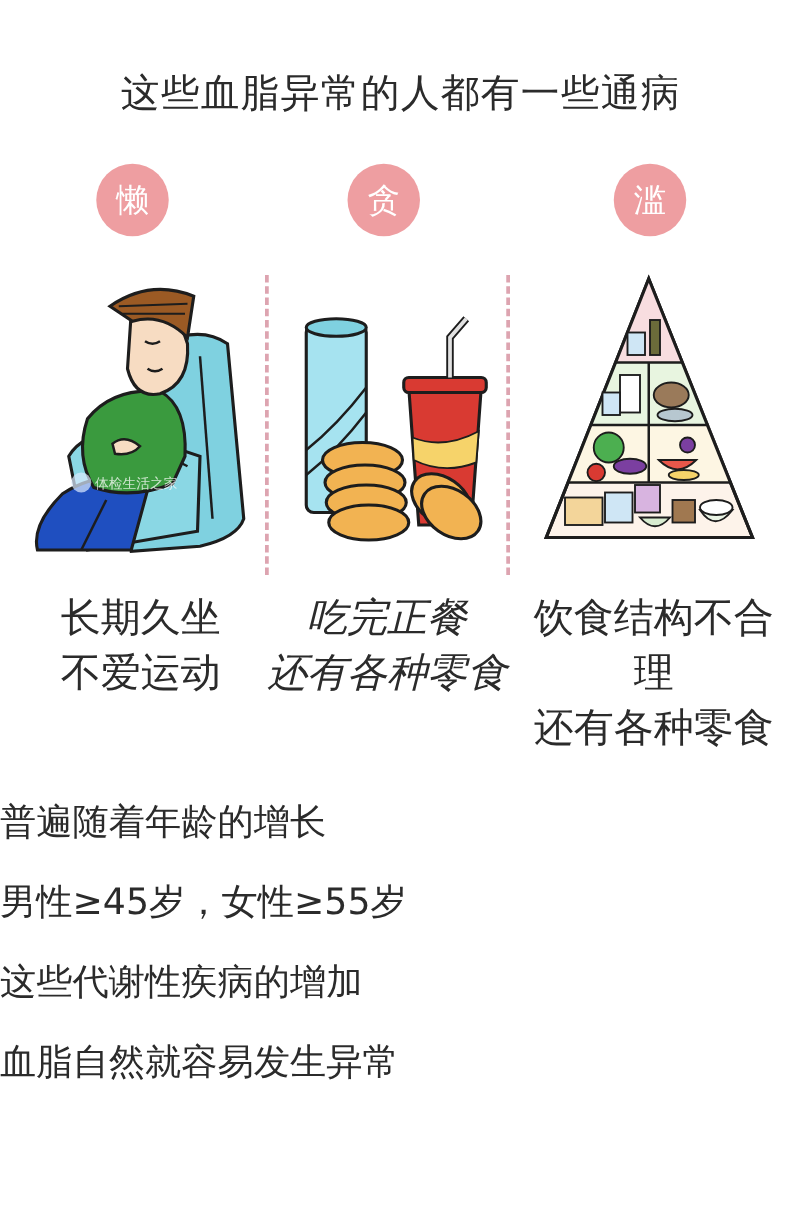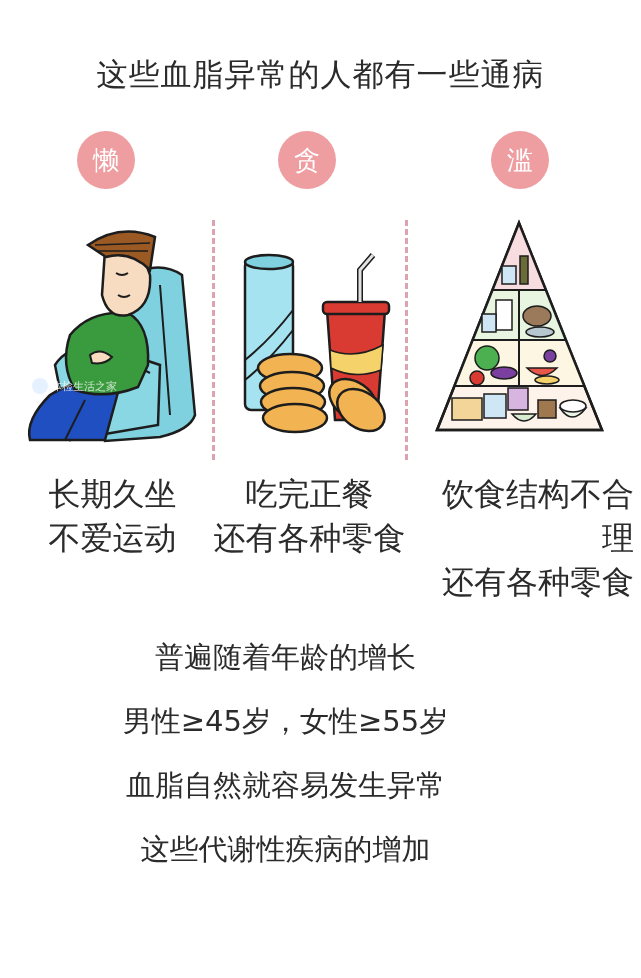--- a/index.html
+++ b/index.html
@@ -15,29 +15,29 @@
 
   .divider { position: absolute; top: 220px; height: 240px; width: 0; border-left: 3px dashed #dda4b0; }
   .divider.d1 { left: 212px; }
   .divider.d2 { left: 405px; }
 
   .illus { position: absolute; }
   .illus.i1 { left: 10px; top: 215px; width: 195px; height: 230px; }
   .illus.i2 { left: 235px; top: 250px; width: 160px; height: 190px; }
   .illus.i3 { left: 432px; top: 218px; width: 175px; height: 218px; }
 
-  .watermark { position: absolute; left: 32px; top: 378px; color: rgba(255,255,255,0.75); font-size: 11px; display: flex; align-items: center; gap: 3px; }
+  .watermark { position: absolute; left: 57px; top: 378px; color: rgba(255,255,255,0.75); font-size: 11px; display: flex; align-items: center; gap: 3px; }
   .watermark .wm-logo { width: 16px; height: 16px; border-radius: 50%; background: rgba(220,235,255,0.7); }
 
   .caption { position: absolute; top: 472px; text-align: center; font-size: 32px; line-height: 44px; }
   .caption.c1 { left: 20px; width: 185px; }
-  .caption.c2 { left: 212px; width: 195px; }
-  .caption.c3 { left: 412px; width: 222px; text-align: right; }
+  .caption.c2 { left: 212px; width: 195px; font-style: italic; }
+  .caption.c3 { left: 412px; width: 222px; }
 
-  .summary { position: absolute; top: 632px; left: 11px; width: 549px; text-align: center; font-size: 29px; }
+  .summary { position: absolute; top: 632px; left: 0; width: 549px; font-size: 29px; }
   .summary .line { height: 64px; line-height: 50px; }
 </style>
 </head>
 <body>
 
 <h1 class="title">这些血脂异常的人都有一些通病</h1>
 
 <div class="badge b1">懒</div>
 <div class="badge b2">贪</div>
 <div class="badge b3">滥</div>
@@ -139,15 +139,15 @@
   <div>还有各种零食</div>
 </div>
 <div class="caption c3">
   <div>饮食结构不合理</div>
   <div>还有各种零食</div>
 </div>
 
 <div class="summary">
   <div class="line">普遍随着年龄的增长</div>
   <div class="line">男性≥45岁，女性≥55岁</div>
+  <div class="line">这些代谢性疾病的增加</div>
   <div class="line">血脂自然就容易发生异常</div>
-  <div class="line">这些代谢性疾病的增加</div>
 </div>
 
 </body></html>

